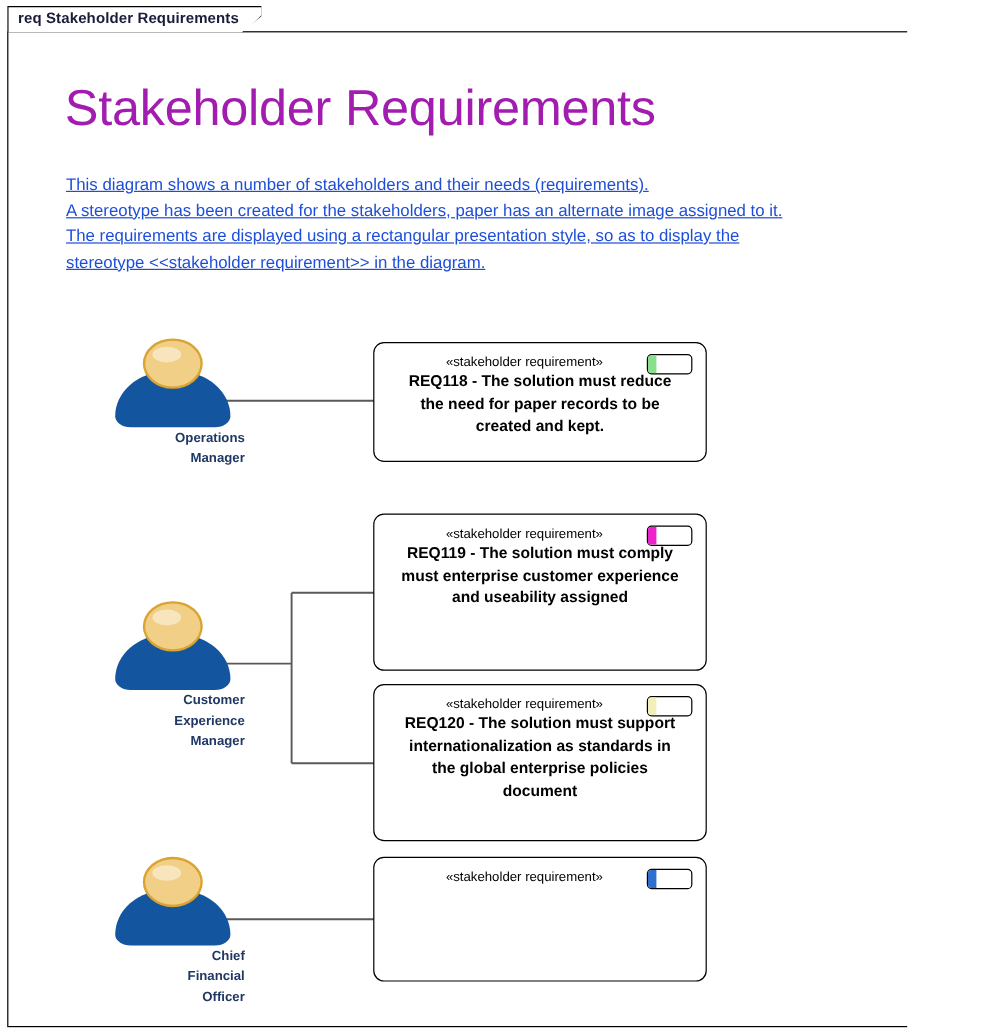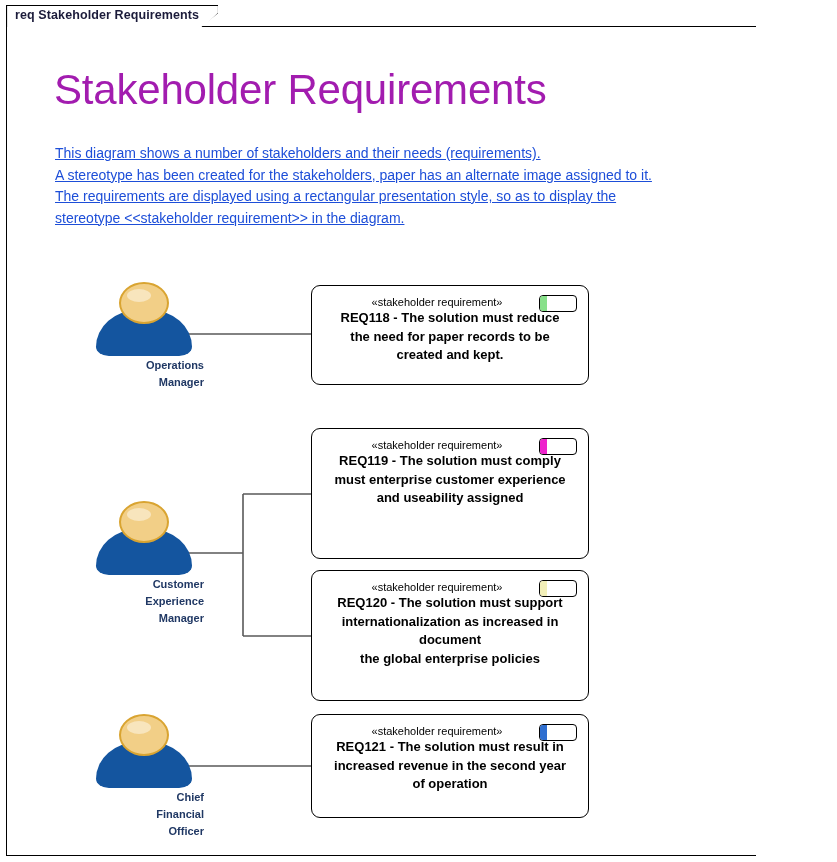--- a/index.html
+++ b/index.html
@@ -295,31 +295,26 @@
     </div>
   </div>
 
   <div class="req-box" style="left:311px; top:570px; width:278px; height:131px;">
     <div class="req-icon">
       <div class="req-icon-bar" style="background:#f2efb8;"></div>
     </div>
     <div class="req-stereotype">«stakeholder requirement»</div>
     <div class="req-text">
       <div>REQ120 - The solution must support</div>
-      <div>internationalization as increased in</div>
+      <div>internationalization as standards in</div>
+      <div>the global enterprise policies</div>
       <div>document</div>
-      <div>the global enterprise policies</div>
     </div>
   </div>
 
   <div class="req-box" style="left:311px; top:714px; width:278px; height:104px;">
     <div class="req-icon">
       <div class="req-icon-bar" style="background:#2f6fd0;"></div>
     </div>
     <div class="req-stereotype">«stakeholder requirement»</div>
-    <div class="req-text">
-      <div>REQ121 - The solution must result in</div>
-      <div>increased revenue in the second year</div>
-      <div>of operation</div>
-    </div>
   </div>
 
 </div>
 
 </body></html>

